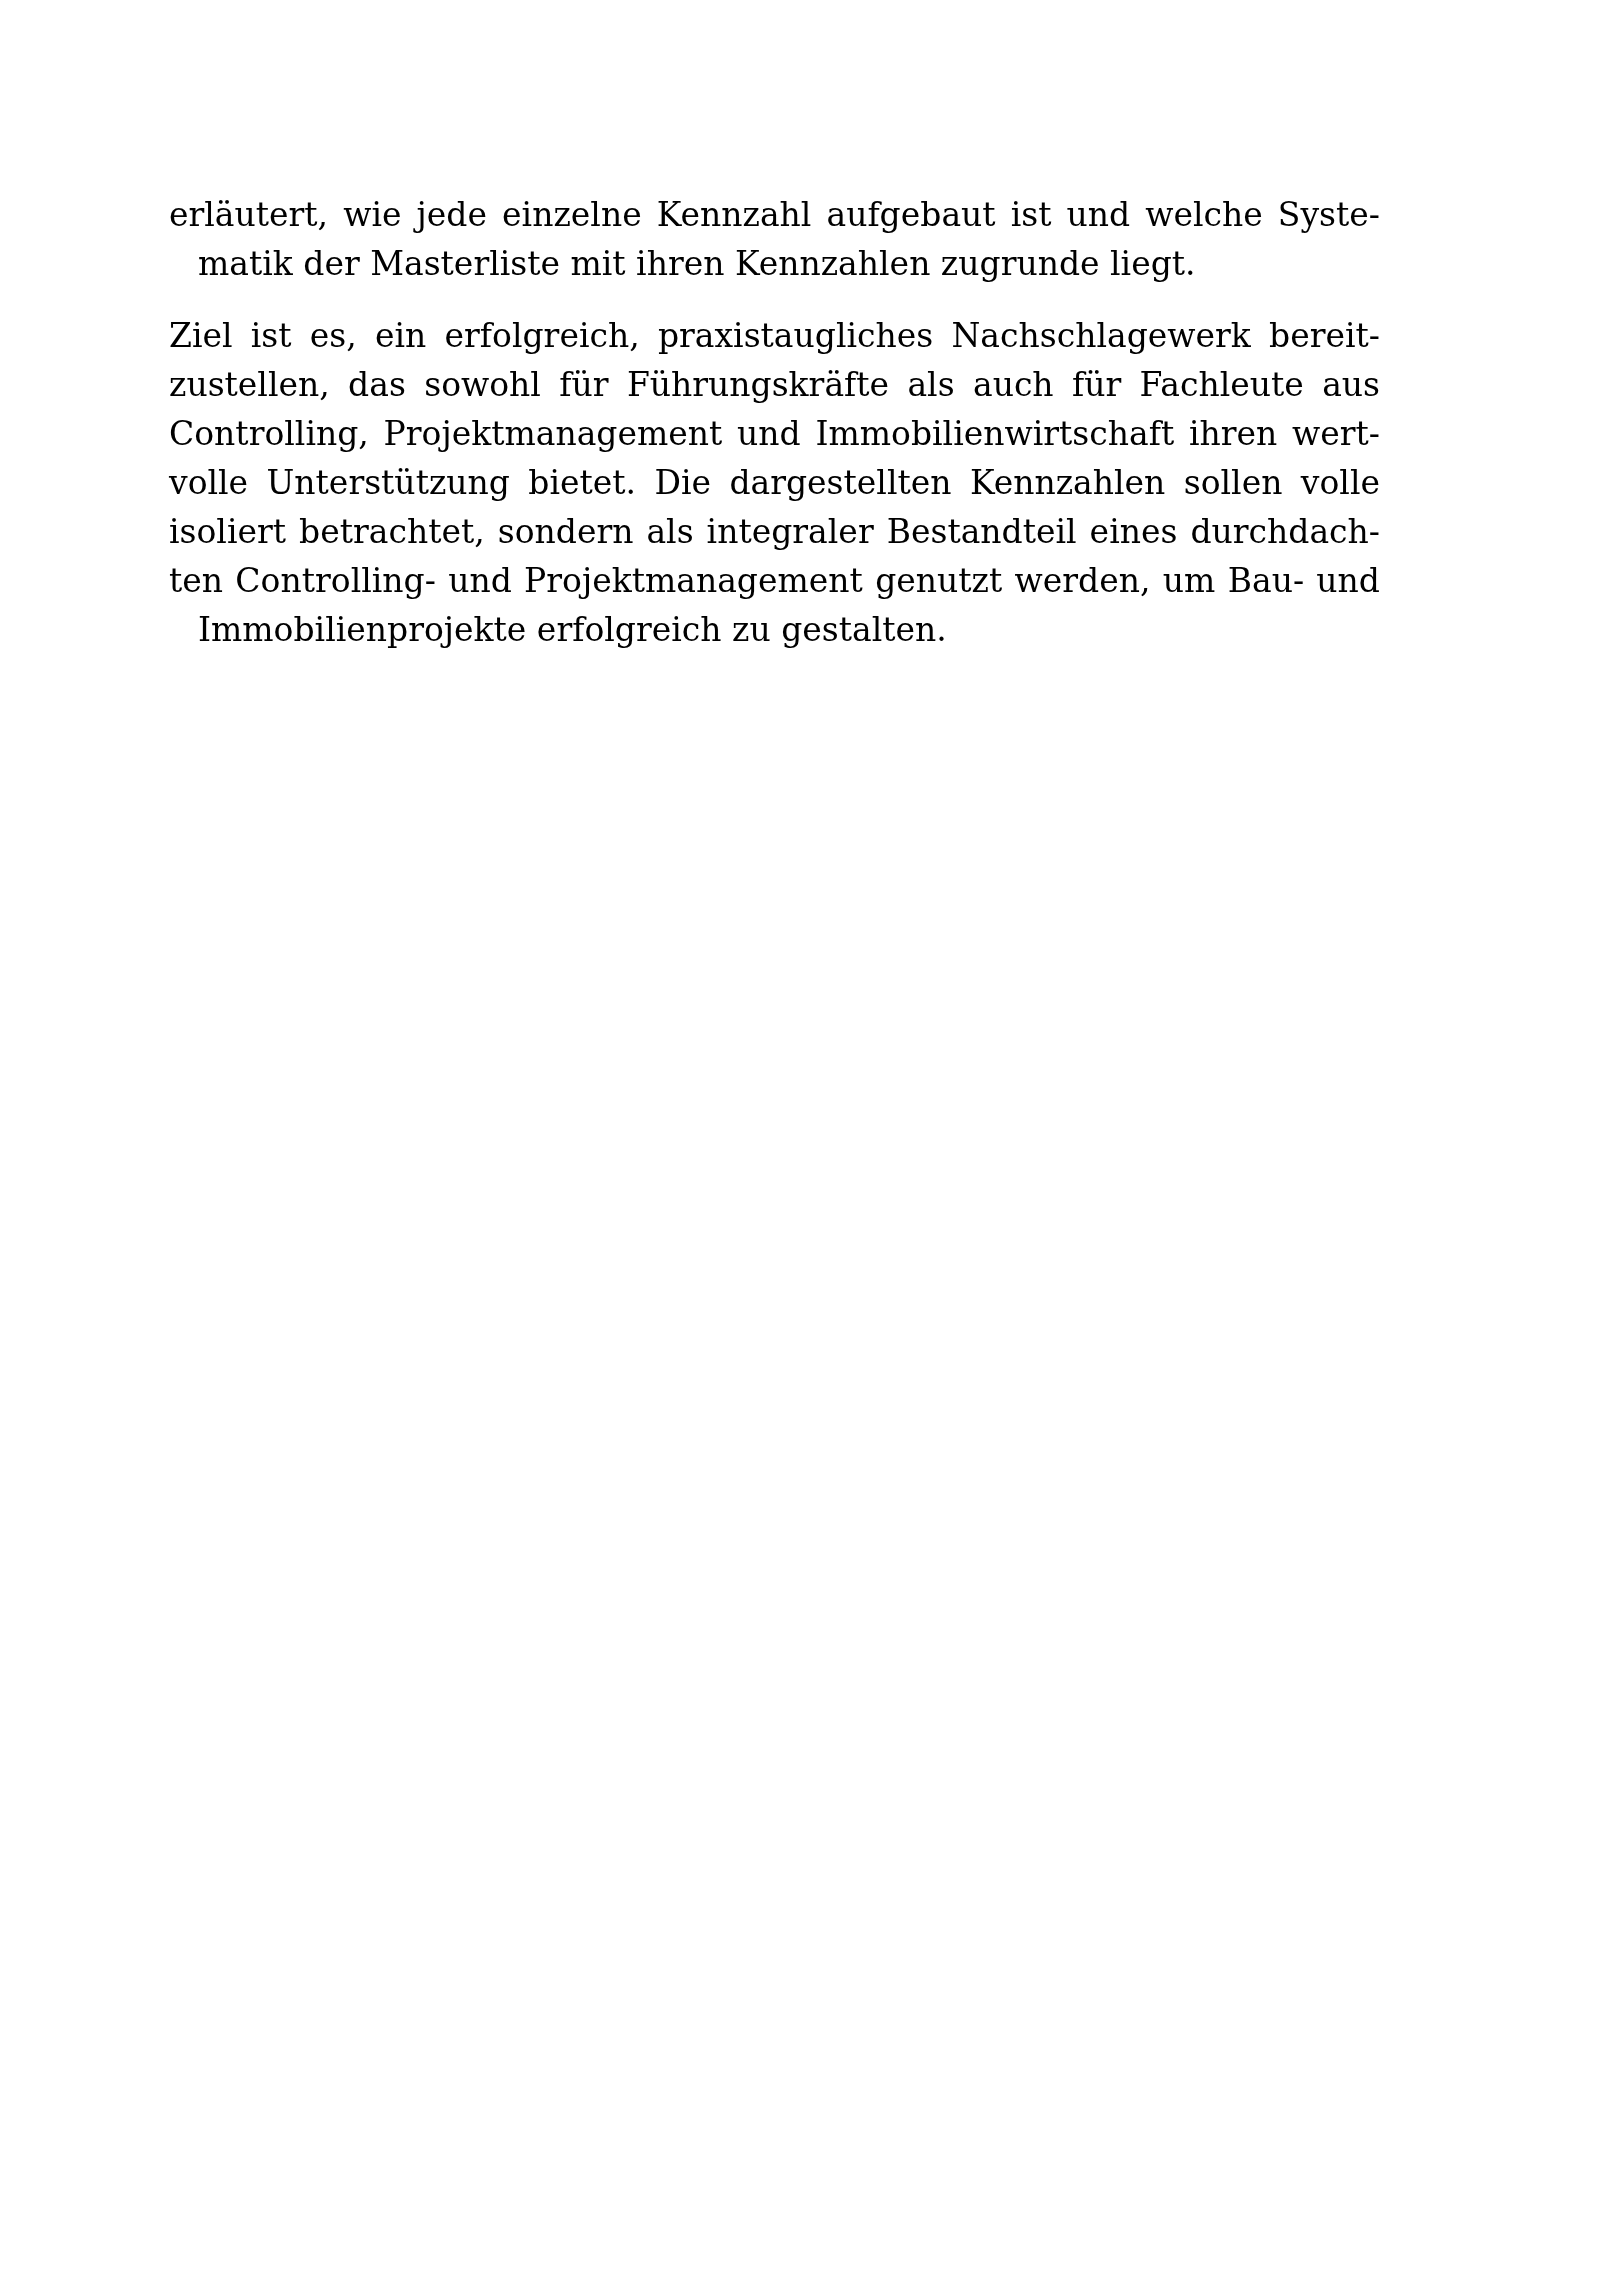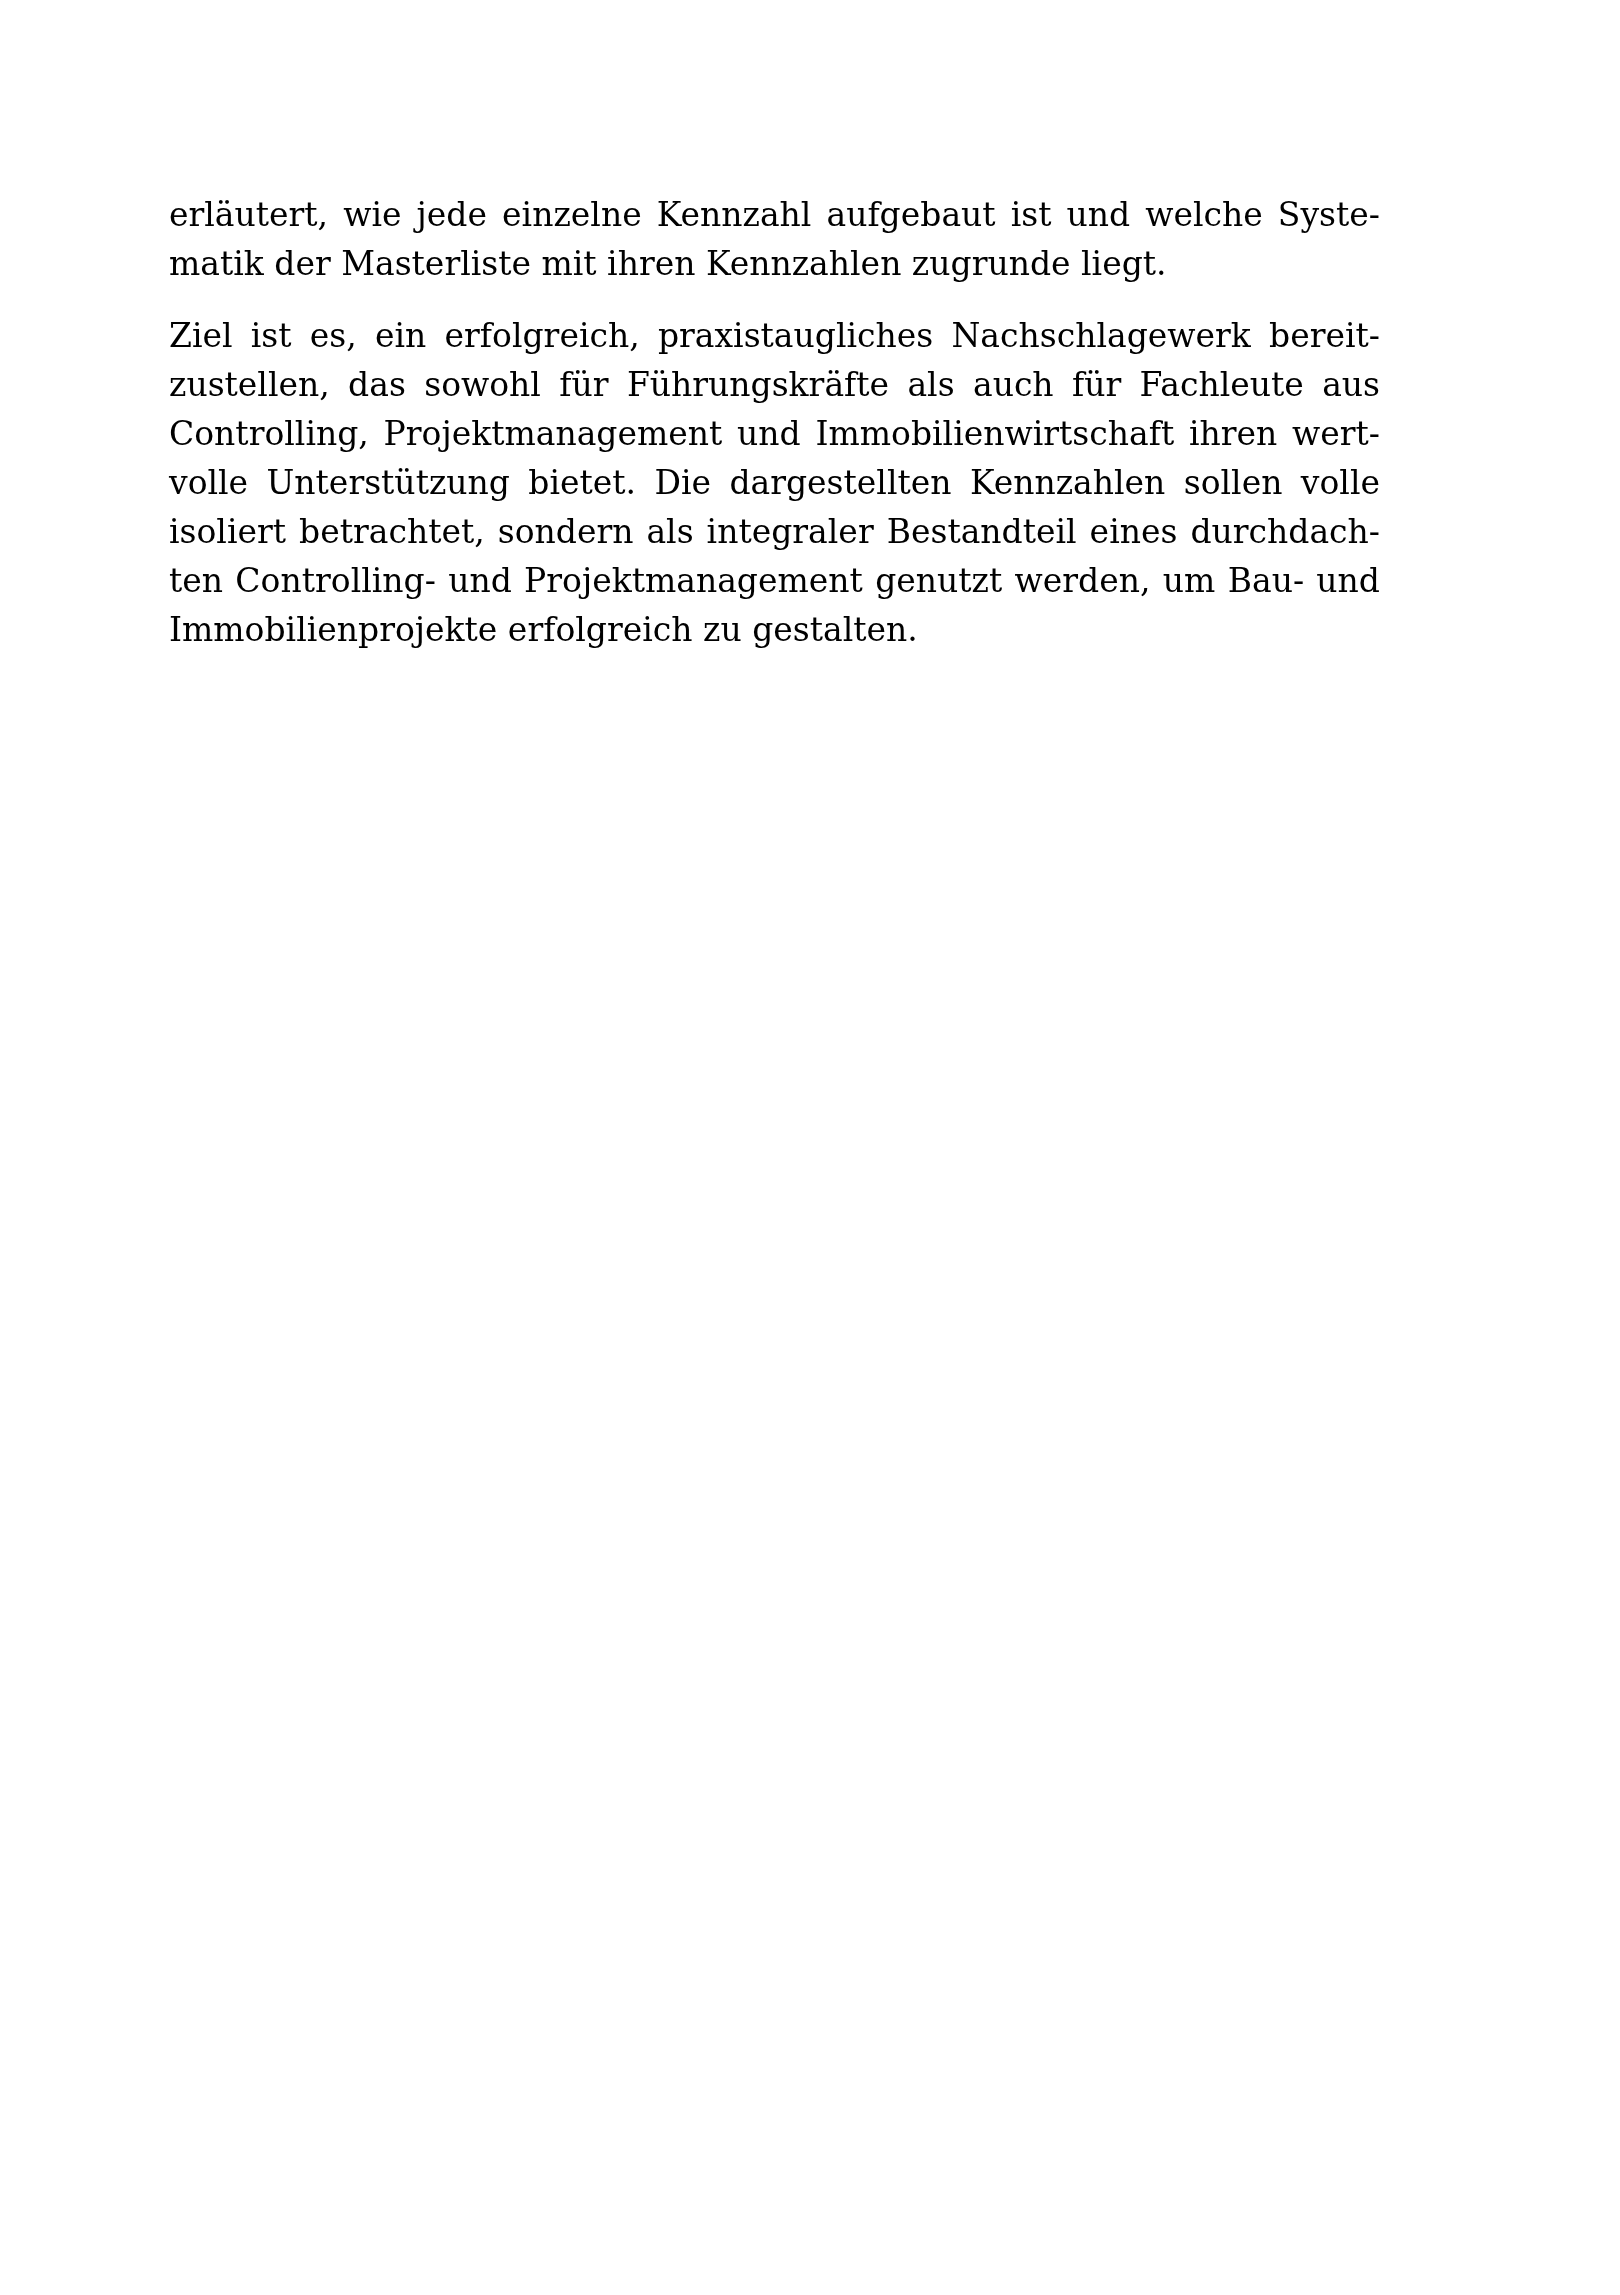--- a/index.html
+++ b/index.html
@@ -33,20 +33,21 @@
     margin-top: 23px;
   }
   .line {
     text-align: justify;
     text-align-last: justify;
     text-justify: inter-word;
     white-space: normal;
   }
   .line.last {
     text-align-last: left;
+    margin-left: 29px;
   }
   .page-number {
     position: absolute;
     left: 166px;
     top: 2146px;
     font-family: "Liberation Serif", serif;
     font-size: 36px;
     line-height: 1;
     color: #000000;
     text-align: right;

